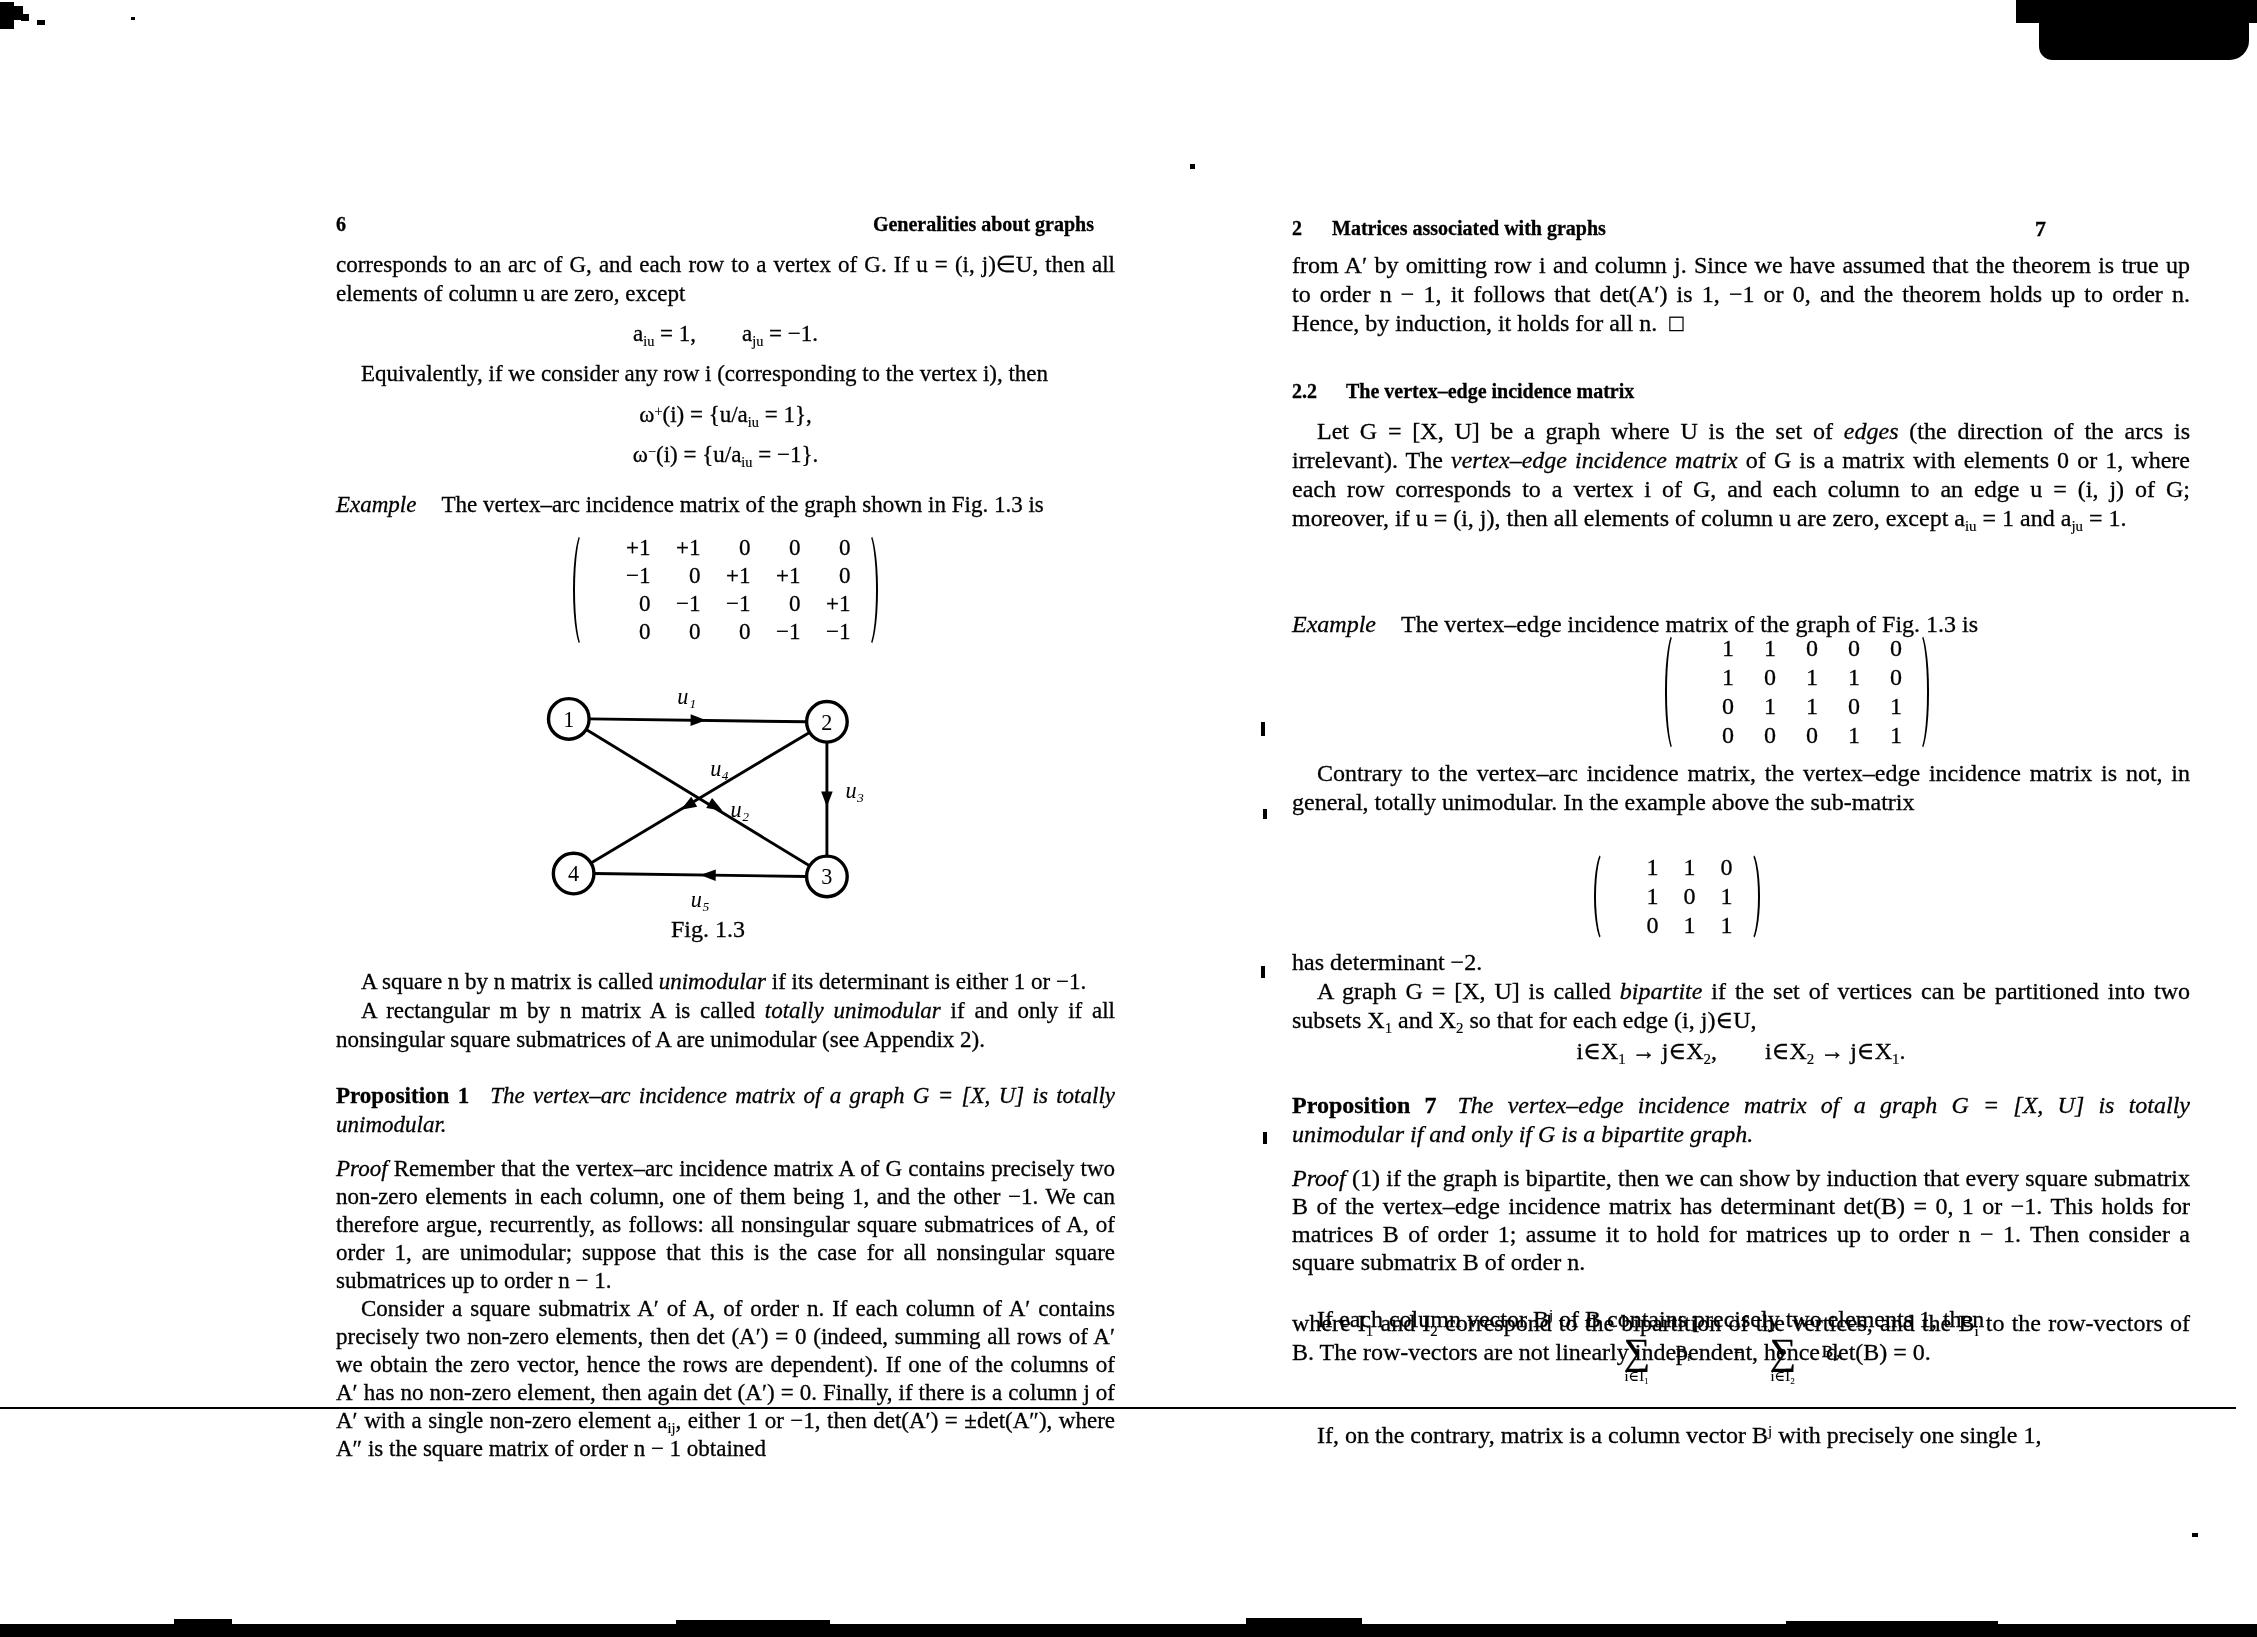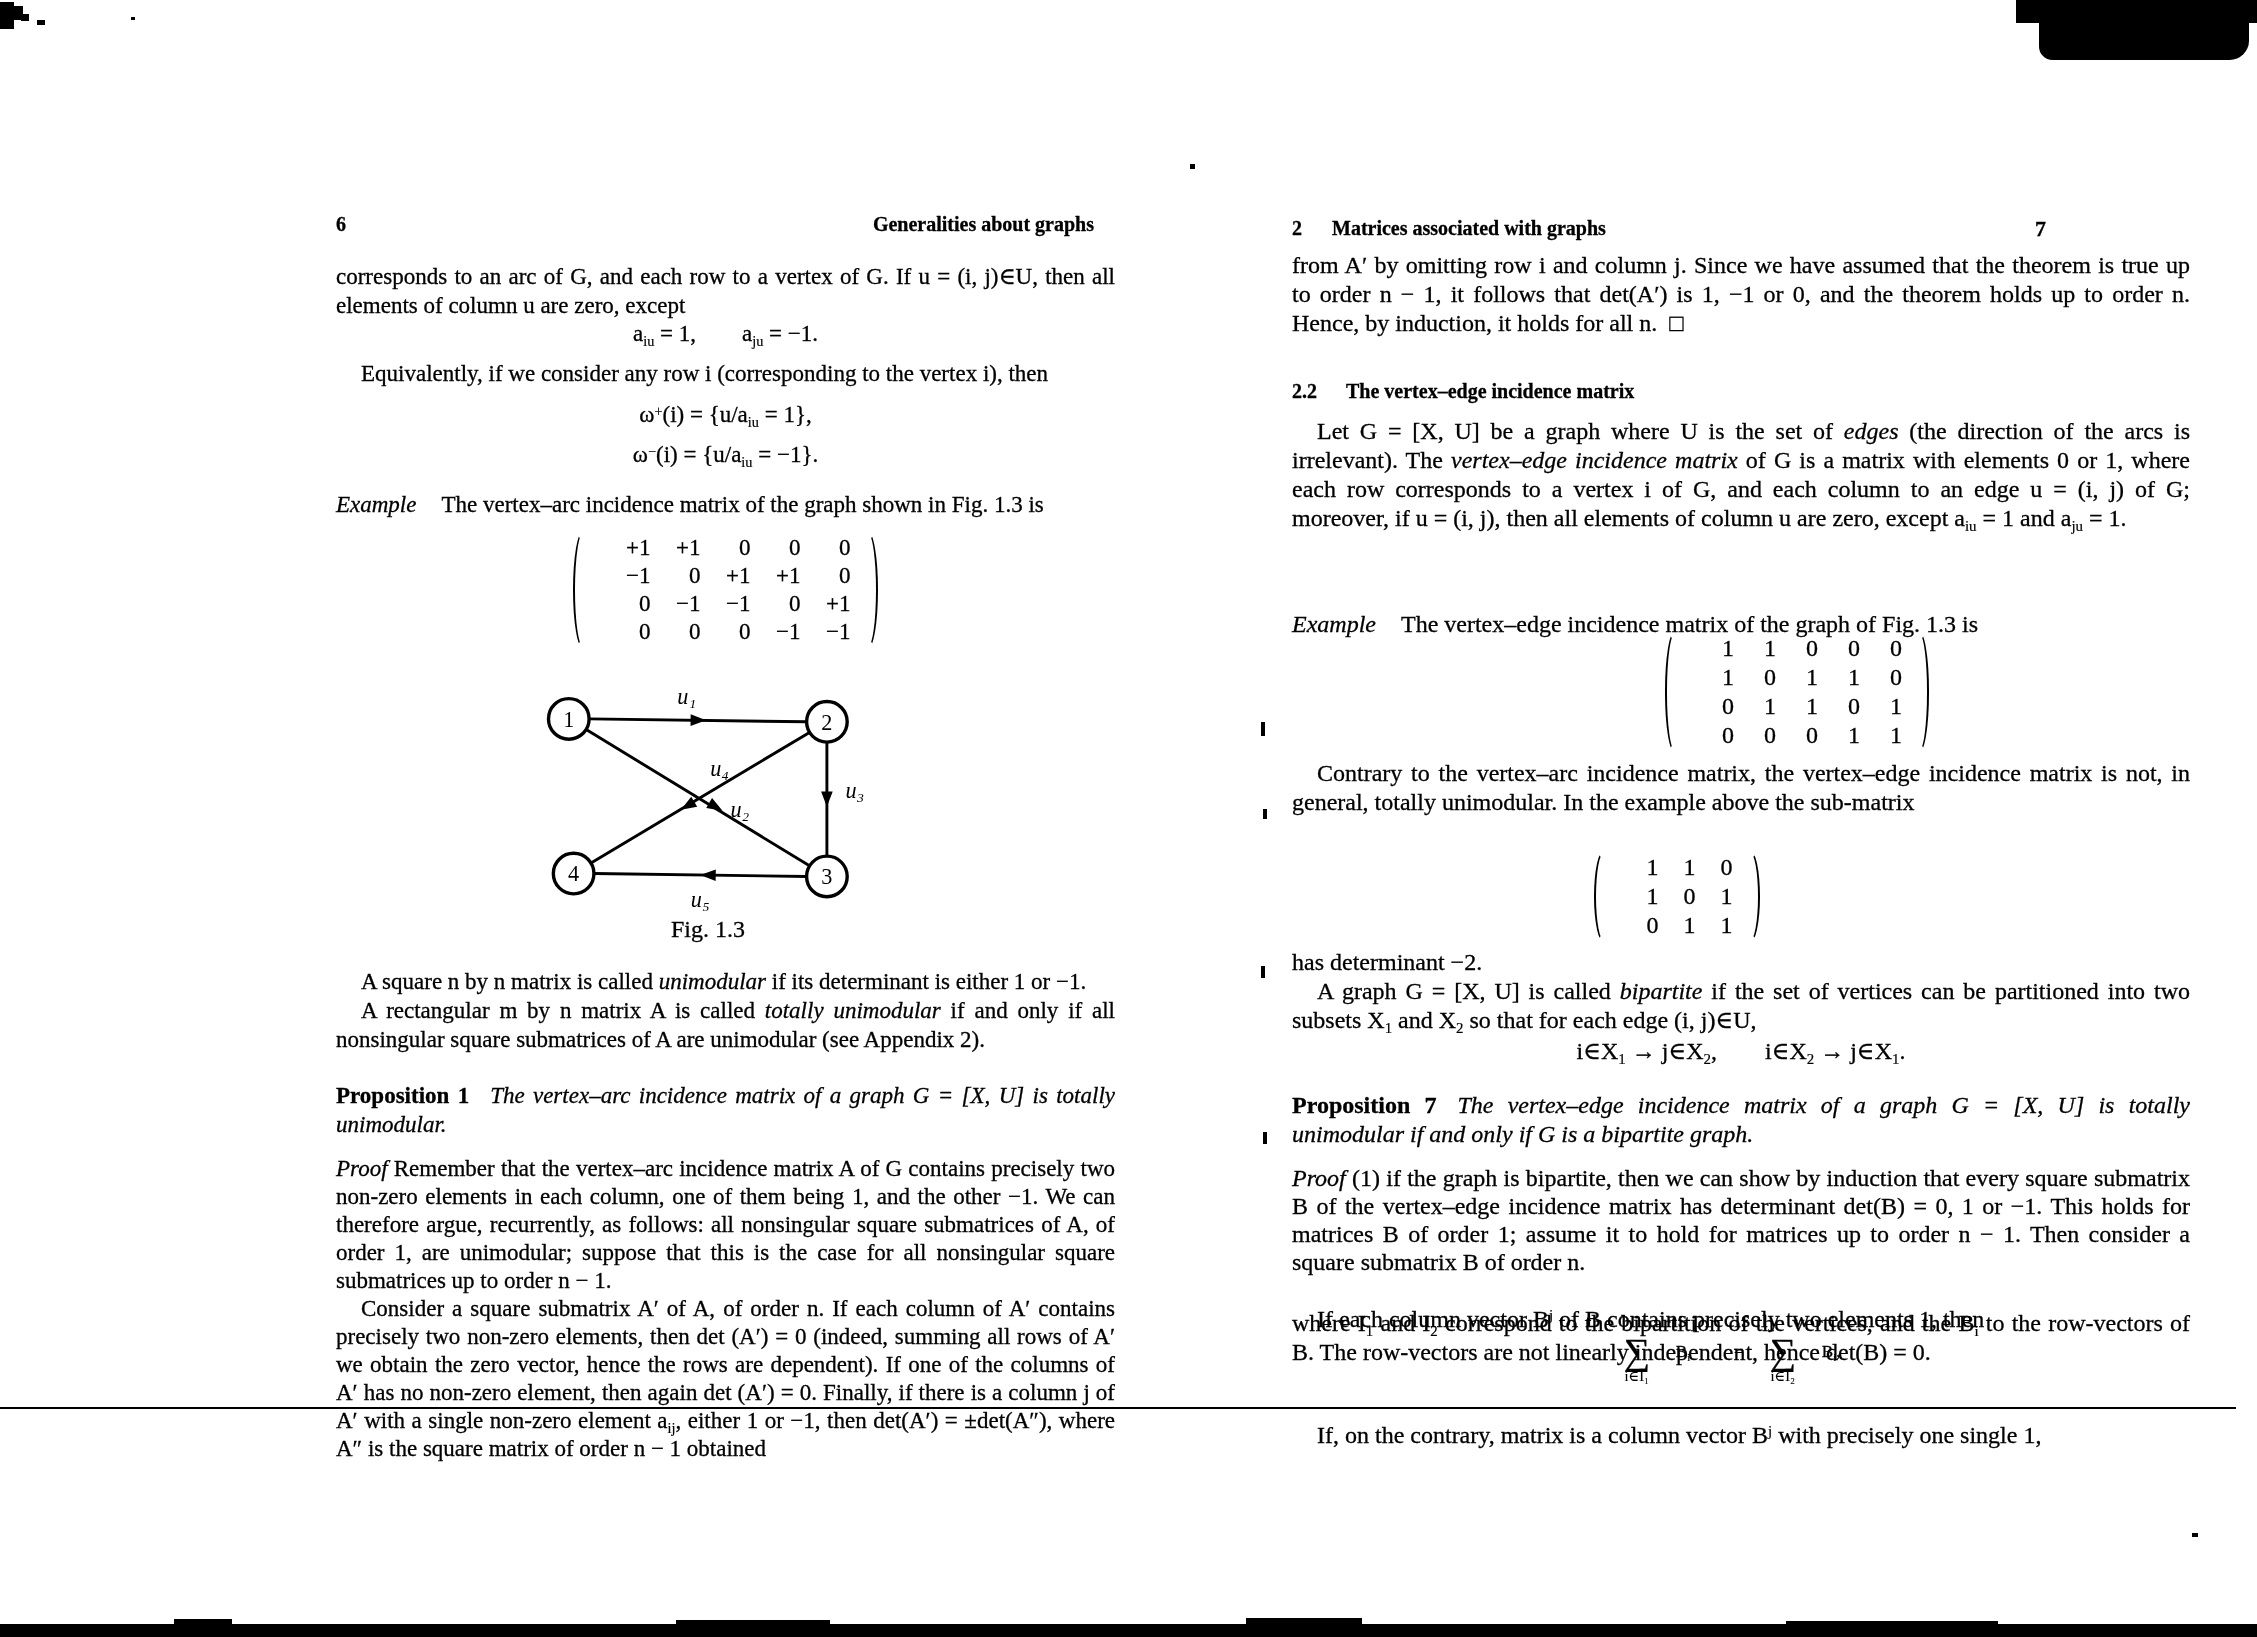--- a/index.html
+++ b/index.html
@@ -63,21 +63,21 @@
 <div class="artifact" style="left:1246px;top:1618px;width:116px;height:8.7px;"></div>
 <div class="artifact" style="left:1786px;top:1621px;width:212px;height:6.8px;"></div>
 
 <div id="leftpage" class="page" style="left:336px;width:779px;font-size:23px;line-height:29px;">
 
   <div class="abs pagehead" style="top:210px;">
     <span>6</span>
     <span class="rh" style="padding-right:21px;">Generalities about graphs</span>
   </div>
 
-  <div class="abs para" style="top:262px;"><span>corresponds to an arc of G, and each row to a vertex of G. If u = (i, j)∈U, then all elements of column u are zero, except</span></div>
+  <div class="abs para" style="top:250px;font-family:Liberation Serif, serif;"><span>corresponds to an arc of G, and each row to a vertex of G. If u = (i, j)∈U, then all elements of column u are zero, except</span></div>
 
   <div class="abs eq" style="top:319px;"><span>a</span><sub>iu</sub><span> = 1,        </span><span>a</span><sub>ju</sub><span> = −1.</span></div>
 
   <div class="abs para ind" style="top:359px;"><span>Equivalently, if we consider any row i (corresponding to the vertex i), then</span></div>
 
   <div class="abs eq" style="top:400px;"><span>ω</span><sup>+</sup><span>(i) = {u/a</span><sub>iu</sub><span> = 1},</span></div>
   <div class="abs eq" style="top:440px;"><span>ω</span><sup>−</sup><span>(i) = {u/a</span><sub>iu</sub><span> = −1}.</span></div>
 
   <div class="abs exline" style="top:490px;">
     <span class="it exlabel">Example</span><span>The vertex–arc incidence matrix of the graph shown in Fig. 1.3 is</span>

